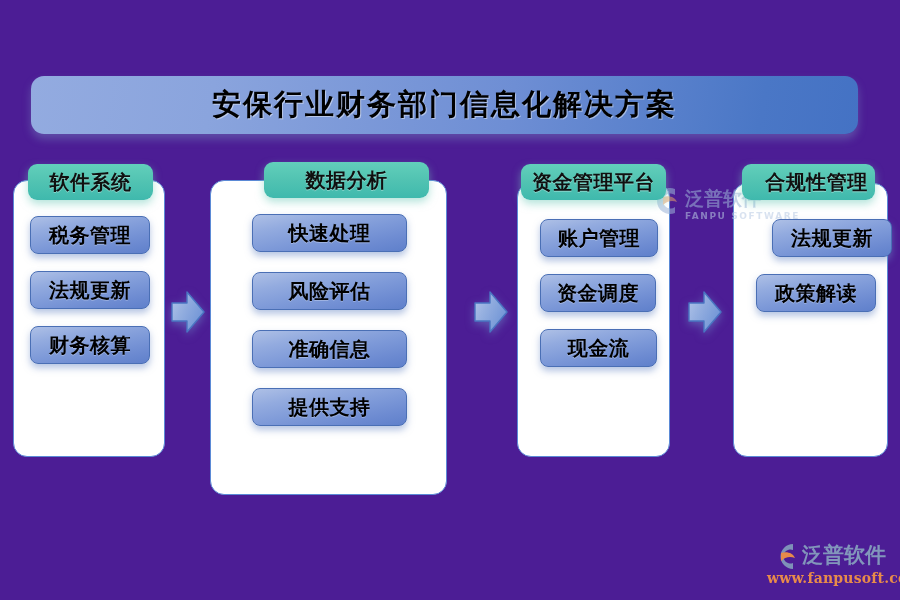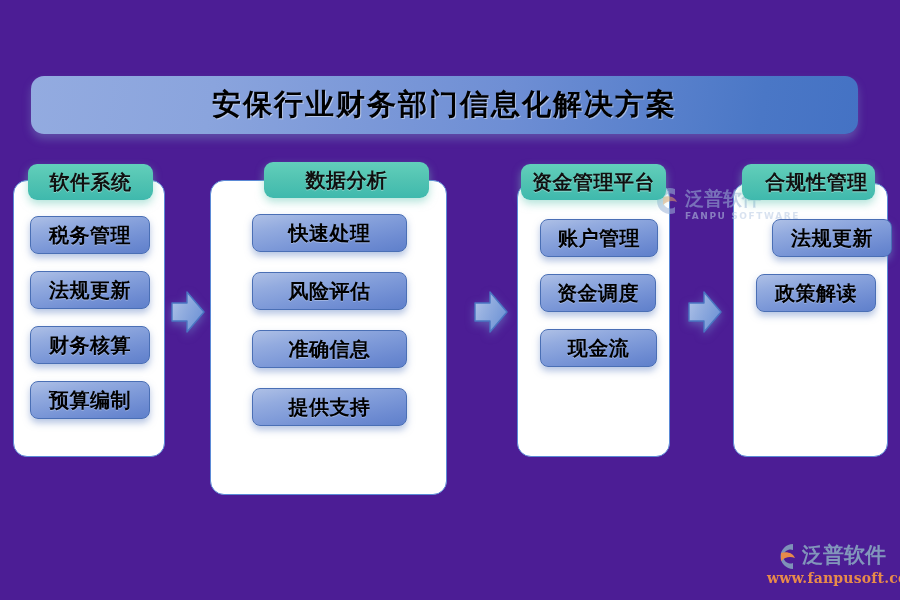--- a/index.html
+++ b/index.html
@@ -184,23 +184,20 @@
   </div>
   <div class="pill" style="left:30px; top:216px; width:120px;">
     <span class="pill-label">税务管理</span>
   </div>
   <div class="pill" style="left:30px; top:271px; width:120px;">
     <span class="pill-label">法规更新</span>
   </div>
   <div class="pill" style="left:30px; top:326px; width:120px;">
     <span class="pill-label">财务核算</span>
   </div>
-  <div class="pill" style="left:30px; top:381px; width:120px;">
-    <span class="pill-label">预算编制</span>
-  </div>
 
   <div class="arrow" style="left:170px; top:289px;">
     <svg width="36" height="46" viewBox="0 0 36 46" xmlns="http://www.w3.org/2000/svg">
       <defs>
         <linearGradient id="agrad1" x1="0" y1="0" x2="1" y2="0.6">
           <stop offset="0%" stop-color="#b3c5e9"></stop>
           <stop offset="45%" stop-color="#93aedf"></stop>
           <stop offset="100%" stop-color="#7094d6"></stop>
         </linearGradient>
       </defs>

